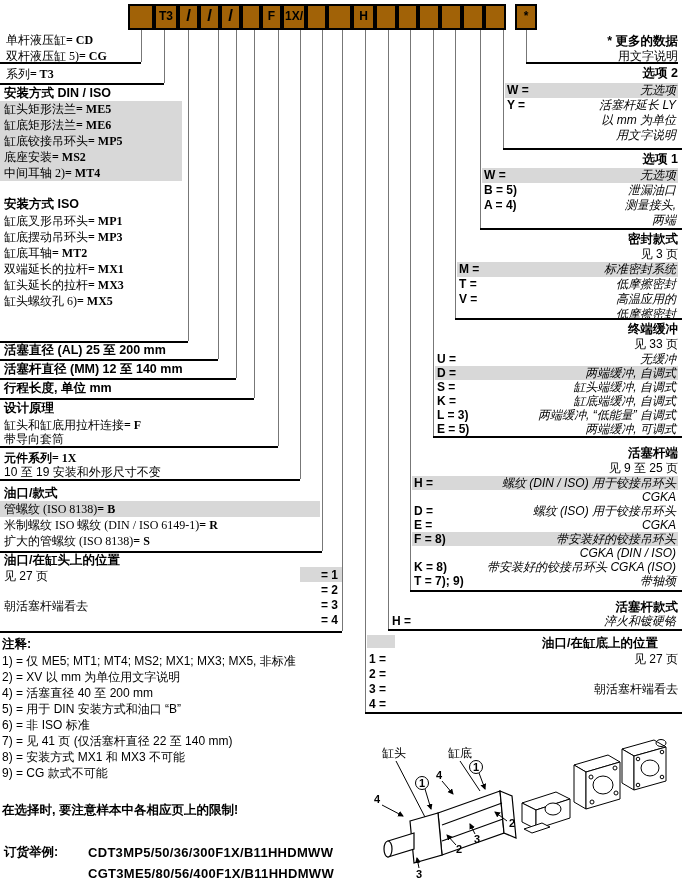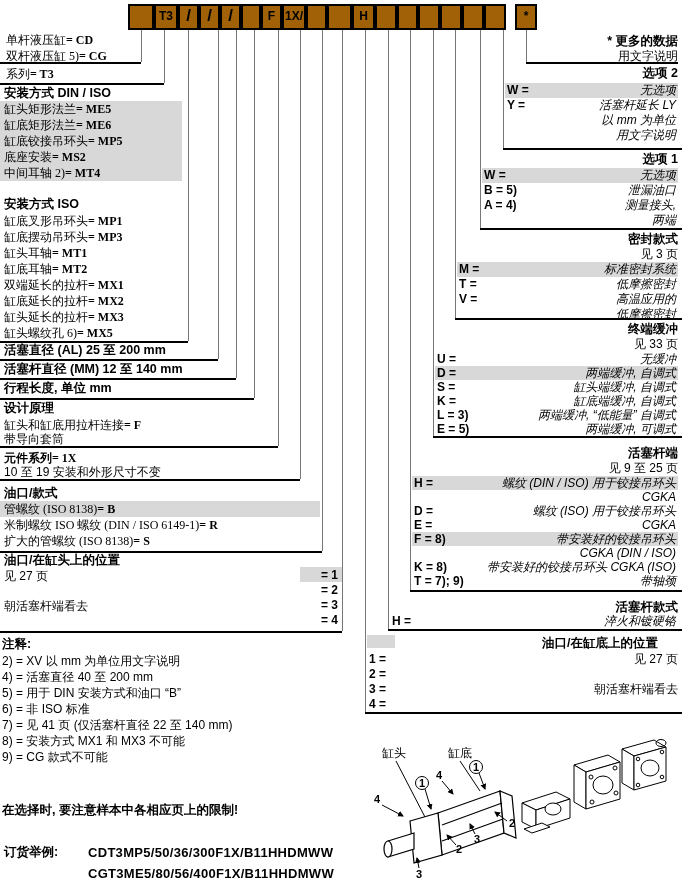--- a/index.html
+++ b/index.html
@@ -153,39 +153,31 @@
       <div class="lrow">
         <span class="lbl">缸底叉形吊环头</span>
         <span class="code">= MP1</span>
       </div>
 
       <div class="lrow">
         <span class="lbl">缸底摆动吊环头</span>
         <span class="code">= MP3</span>
       </div>
 
-      <div class="lrow">
-        <span class="lbl">缸头耳轴</span>
-        <span class="code">= MT1</span>
-      </div>
 
       <div class="lrow">
         <span class="lbl">缸底耳轴</span>
         <span class="code">= MT2</span>
       </div>
 
       <div class="lrow">
         <span class="lbl">双端延长的拉杆</span>
         <span class="code">= MX1</span>
       </div>
 
-      <div class="lrow">
-        <span class="lbl">缸底延长的拉杆</span>
-        <span class="code">= MX2</span>
-      </div>
 
       <div class="lrow">
         <span class="lbl">缸头延长的拉杆</span>
         <span class="code">= MX3</span>
       </div>
 
       <div class="lrow">
         <span class="lbl">缸头螺纹孔 6)</span>
         <span class="code">= MX5</span>
       </div>
@@ -416,20 +408,21 @@
       <div class="crow">2 =</div>
 
       <div class="crow">3 =</div>
 
       <div class="crow">4 =</div>
     </div>
 
   <div class="abs hdr" style="left:2px;top:637px">注释:</div>
   <div class="abs" style="left:2px;top:653px;width:360px">
 
+      <div class="note-line">1) = 仅 ME5; MT1; MT4; MS2; MX1; MX3; MX5, 非标准</div>
 
       <div class="note-line">2) = XV 以 mm 为单位用文字说明</div>
 
 
       <div class="note-line">4) = 活塞直径 40 至 200 mm</div>
 
       <div class="note-line">5) = 用于 DIN 安装方式和油口 “B”</div>
 
       <div class="note-line">6) = 非 ISO 标准</div>
 

